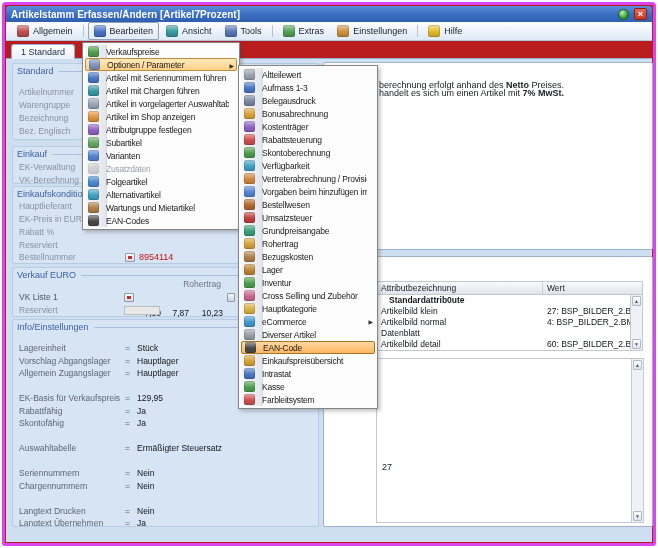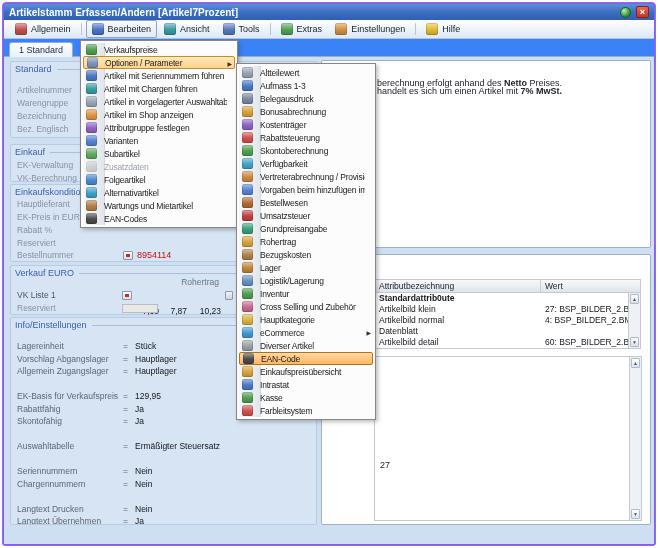--- a/index.html
+++ b/index.html
@@ -1,20 +1,20 @@
 <!DOCTYPE html>
 <html><head>
 <meta charset="utf-8">
 <style>
   * { margin:0; padding:0; box-sizing:border-box; }
   html,body { width:658px; height:548px; background:#ffffff; font-family:"Liberation Sans", sans-serif; overflow:hidden; }
   body { position:relative; }
 
   .window { position:absolute; left:2px; top:2px; right:2px; bottom:2px;
-    border:1px solid #d946ef; border-radius:4px 4px 3px 3px; background:#3b82f6; overflow:hidden;text-decoration:underline; }
+    border:3px solid #d946ef; border-radius:4px 4px 3px 3px; background:#b91c1c; overflow:hidden;text-decoration:underline; }
 
   
   .titlebar { position:absolute; left:1px; right:1px; top:1px; height:16px;
     background:linear-gradient(180deg,#5b90d8 0%,#3a6cc0 55%,#2f5fae 100%);
     border-radius:3px 3px 0 0; display:flex; align-items:center; padding:0 5px;
     color:#fff; font-size:10px; font-weight:bold; }
   .tb-title { white-space:nowrap; overflow:hidden; }
   .tb-spacer { flex:1; }
   .tb-green { width:11px; height:11px; border-radius:50%; margin-right:5px;
     background:radial-gradient(circle at 35% 30%, #b9f0b0, #3a9a3a 60%, #1e6a1e); border:1px solid #1c5c1c; }
@@ -99,21 +99,21 @@
   .tbl { position:absolute; left:3px; top:24px; width:316px; height:70px; border:1px solid #c2c9d3; background:#fff; }
   .thead { position:absolute; left:0; right:0; top:0; height:13px; background:linear-gradient(#f8f9fb,#dfe4eb); border-bottom:1px solid #c2c9d3; }
   .th { position:absolute; top:0; bottom:0; font-size:8.5px; padding:1px 0 0 4px; color:#20242c; border-right:1px solid #c9cfd8; white-space:nowrap; overflow:hidden; }
   .th0 { left:0;    width:49px;  }
   .th1 { left:49px; width:166px; }
   .th2 { left:215px; right:0; border-right:none; }
   .tbody { position:absolute; left:0; right:12px; top:13px; bottom:0; overflow:hidden; }
   .trow { position:relative; height:11px; font-size:8.5px; color:#14161a; }
   .trow .tname { position:absolute; left:53px; top:0; line-height:11px; white-space:nowrap; }
   .trow .twert { position:absolute; left:219px; top:0; line-height:11px; white-space:nowrap; }
-  .trow.group .tname { font-weight:bold; }
+  .trow.group .tname { font-weight:bold;margin-left:8px; }
 
   .vsb { position:absolute; right:0; top:13px; bottom:0; width:12px; background:#eef1f6; border-left:1px solid #c2c9d3; }
   .barea .vsb { top:0; }
   .sb-btn { position:absolute; left:1px; right:1px; height:10px; background:linear-gradient(#fefefe,#dde2ea);
     border:1px solid #b2bac6; border-radius:1px; color:#44536a; text-align:center; }
   .sb-up { top:1px; } .sb-dn { bottom:1px; }
   .sb-up::after { content:"▲"; font-size:5px; line-height:8px; display:block; }
   .sb-dn::after { content:"▼"; font-size:5px; line-height:8px; display:block; }
 
   .barea { position:absolute; left:52px; top:101px; width:268px; height:165px; background:#fff; border:1px solid #c2c9d3; }
@@ -478,27 +478,27 @@
         <span class="mlab">Artikel im Shop anzeigen</span>
       </div>
 
 
       <div class="mi">
         <span class="mic" style="background-color: rgb(143, 99, 194);"></span>
         <span class="mlab">Attributgruppe festlegen</span>
       </div>
 
       <div class="mi">
+        <span class="mic" style="background-color: rgb(99, 168, 99);"></span>
+        <span class="mlab">Subartikel</span>
+      </div>
+
+      <div class="mi">
         <span class="mic" style="background-color: rgb(85, 131, 211);"></span>
         <span class="mlab">Varianten</span>
-      </div>
-
-      <div class="mi">
-        <span class="mic" style="background-color: rgb(99, 168, 99);"></span>
-        <span class="mlab">Subartikel</span>
       </div>
 
       <div class="mi dis">
         <span class="mic" style="background-color: rgb(168, 168, 168);"></span>
         <span class="mlab">Zusatzdaten</span>
       </div>
 
       <div class="mi">
         <span class="mic" style="background-color: rgb(74, 138, 208);"></span>
         <span class="mlab">Folgeartikel</span>
@@ -597,24 +597,20 @@
       <div class="mi">
         <span class="mic" style="background-color: rgb(176, 128, 73);"></span>
         <span class="mlab">Bezugskosten</span>
       </div>
 
       <div class="mi">
         <span class="mic" style="background-color: rgb(192, 133, 56);"></span>
         <span class="mlab">Lager</span>
       </div>
 
-      <div class="mi">
-        <span class="mic" style="background-color: rgb(104, 144, 192);"></span>
-        <span class="mlab">Logistik/Lagerung</span>
-      </div>
 
       <div class="mi">
         <span class="mic" style="background-color: rgb(79, 158, 79);"></span>
         <span class="mlab">Inventur</span>
       </div>
 
       <div class="mi">
         <span class="mic" style="background-color: rgb(200, 104, 144);"></span>
         <span class="mlab">Cross Selling und Zubehör</span>
       </div>

